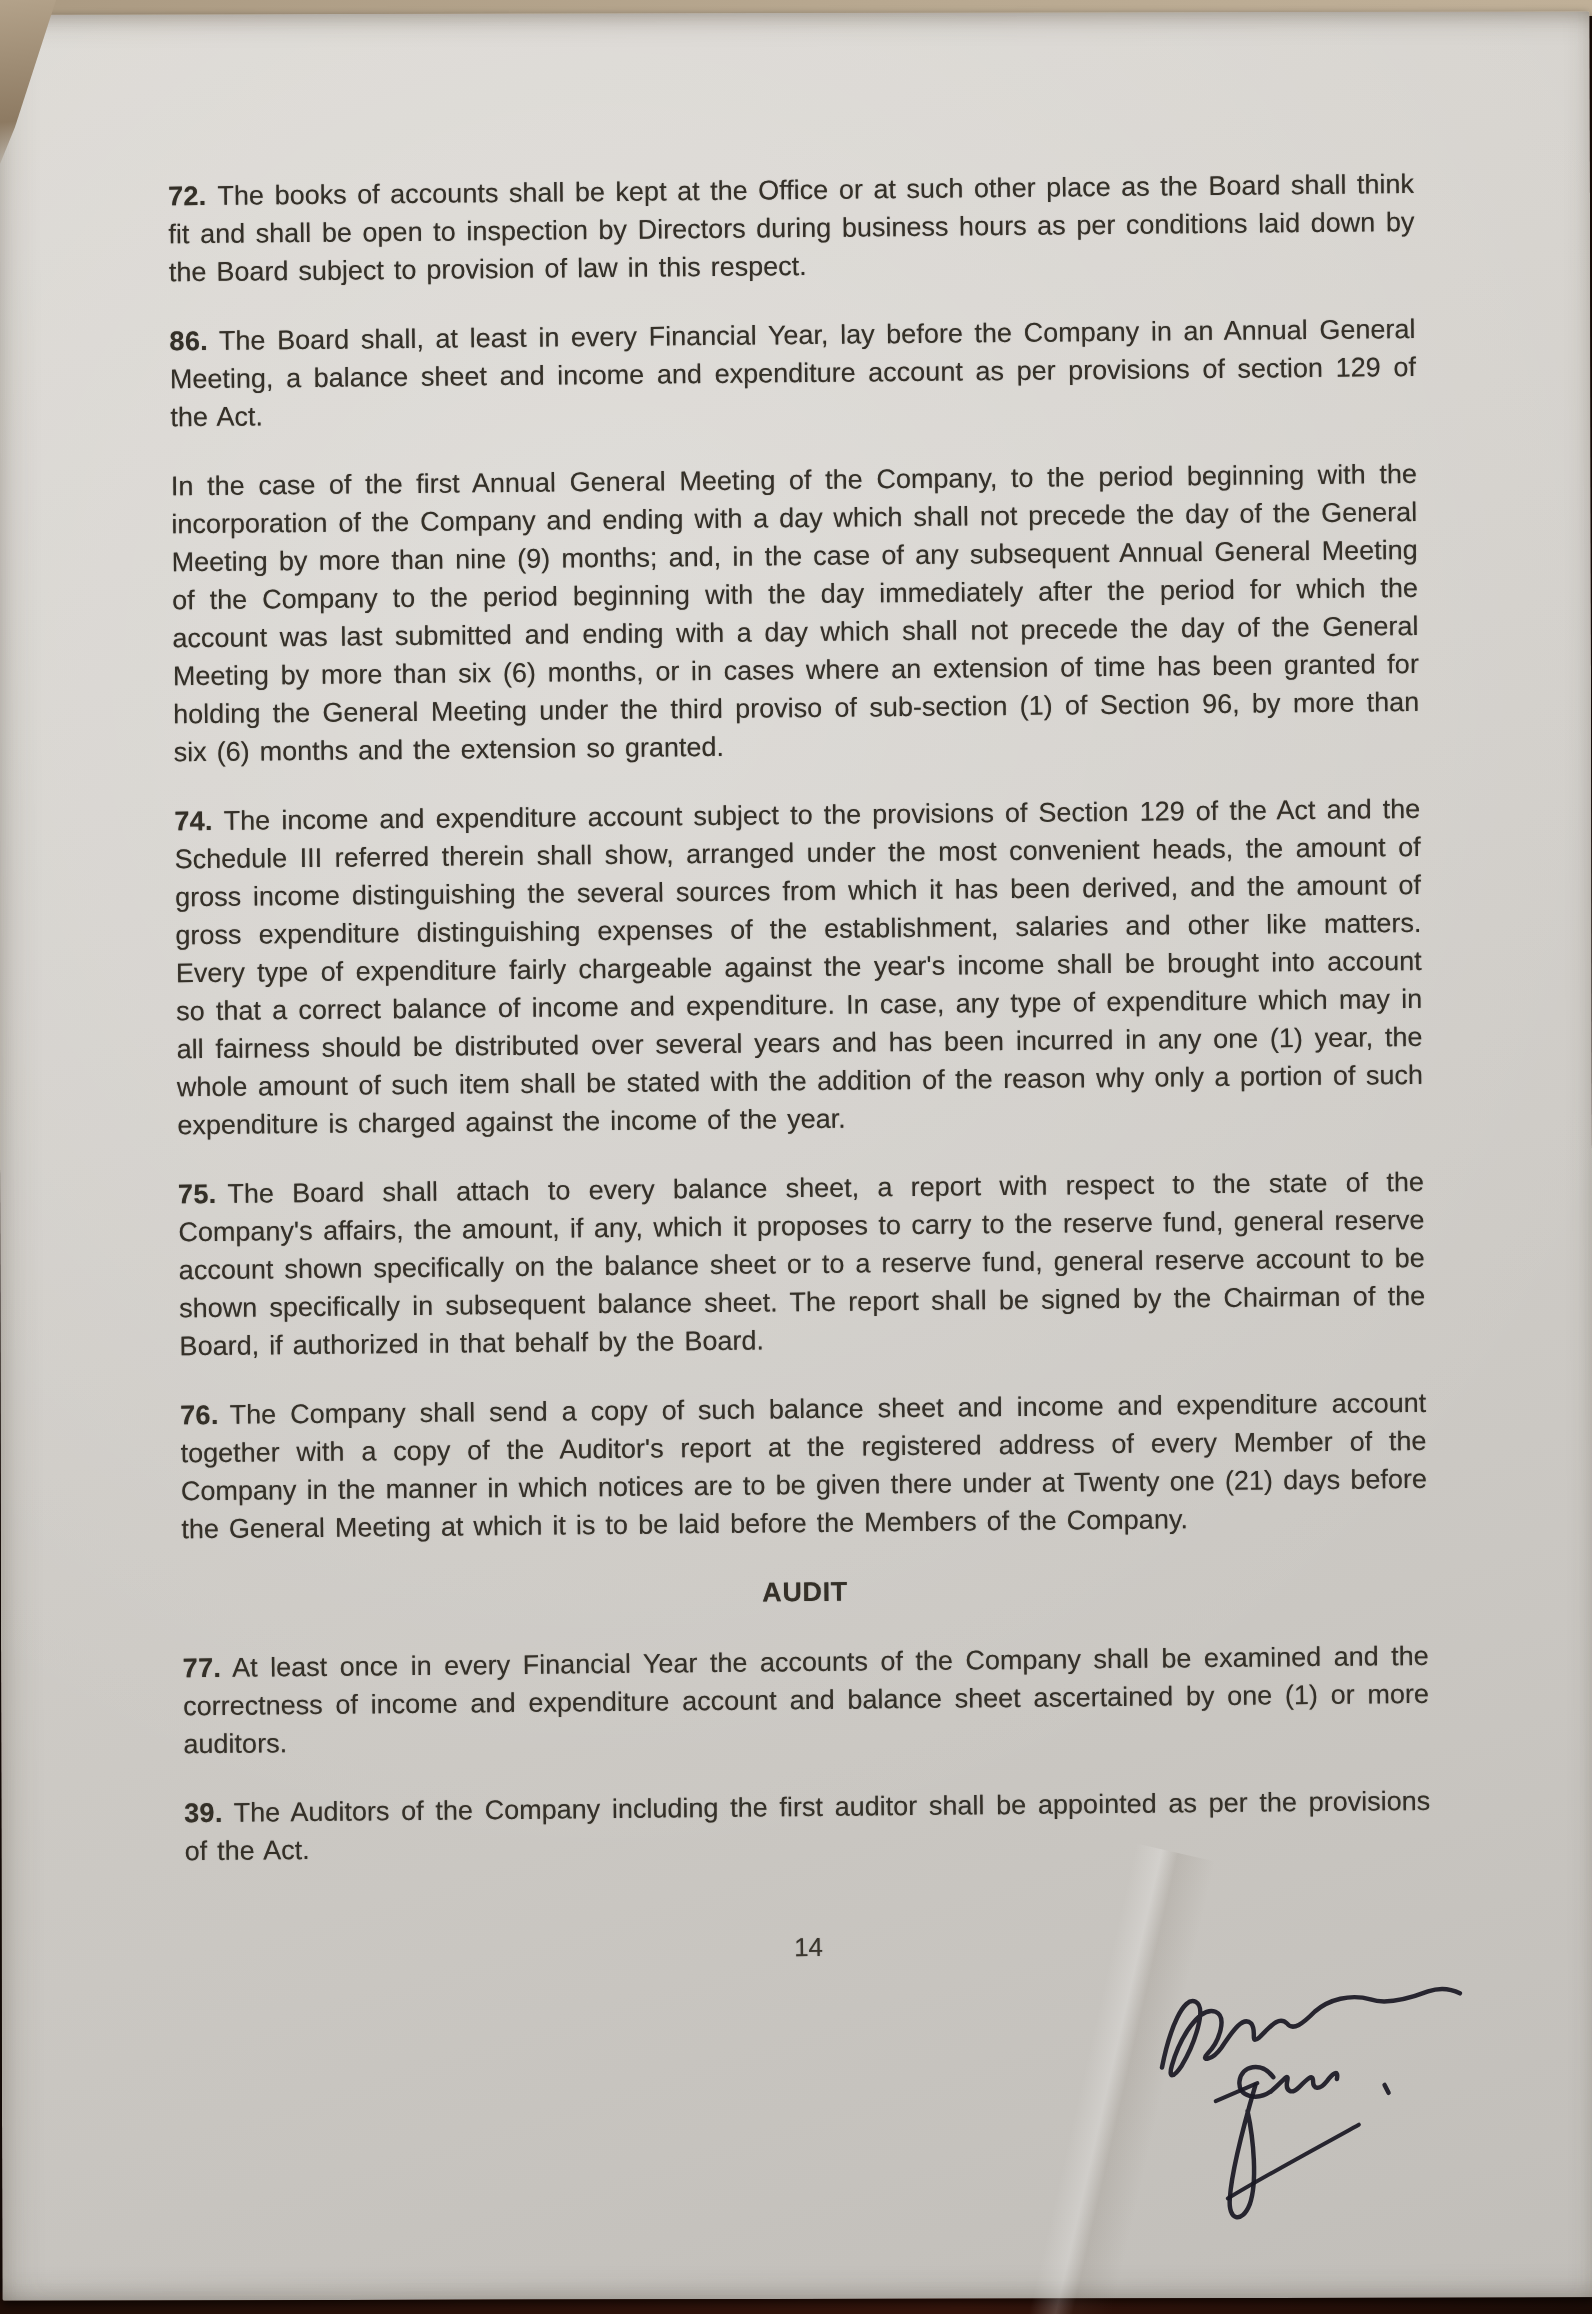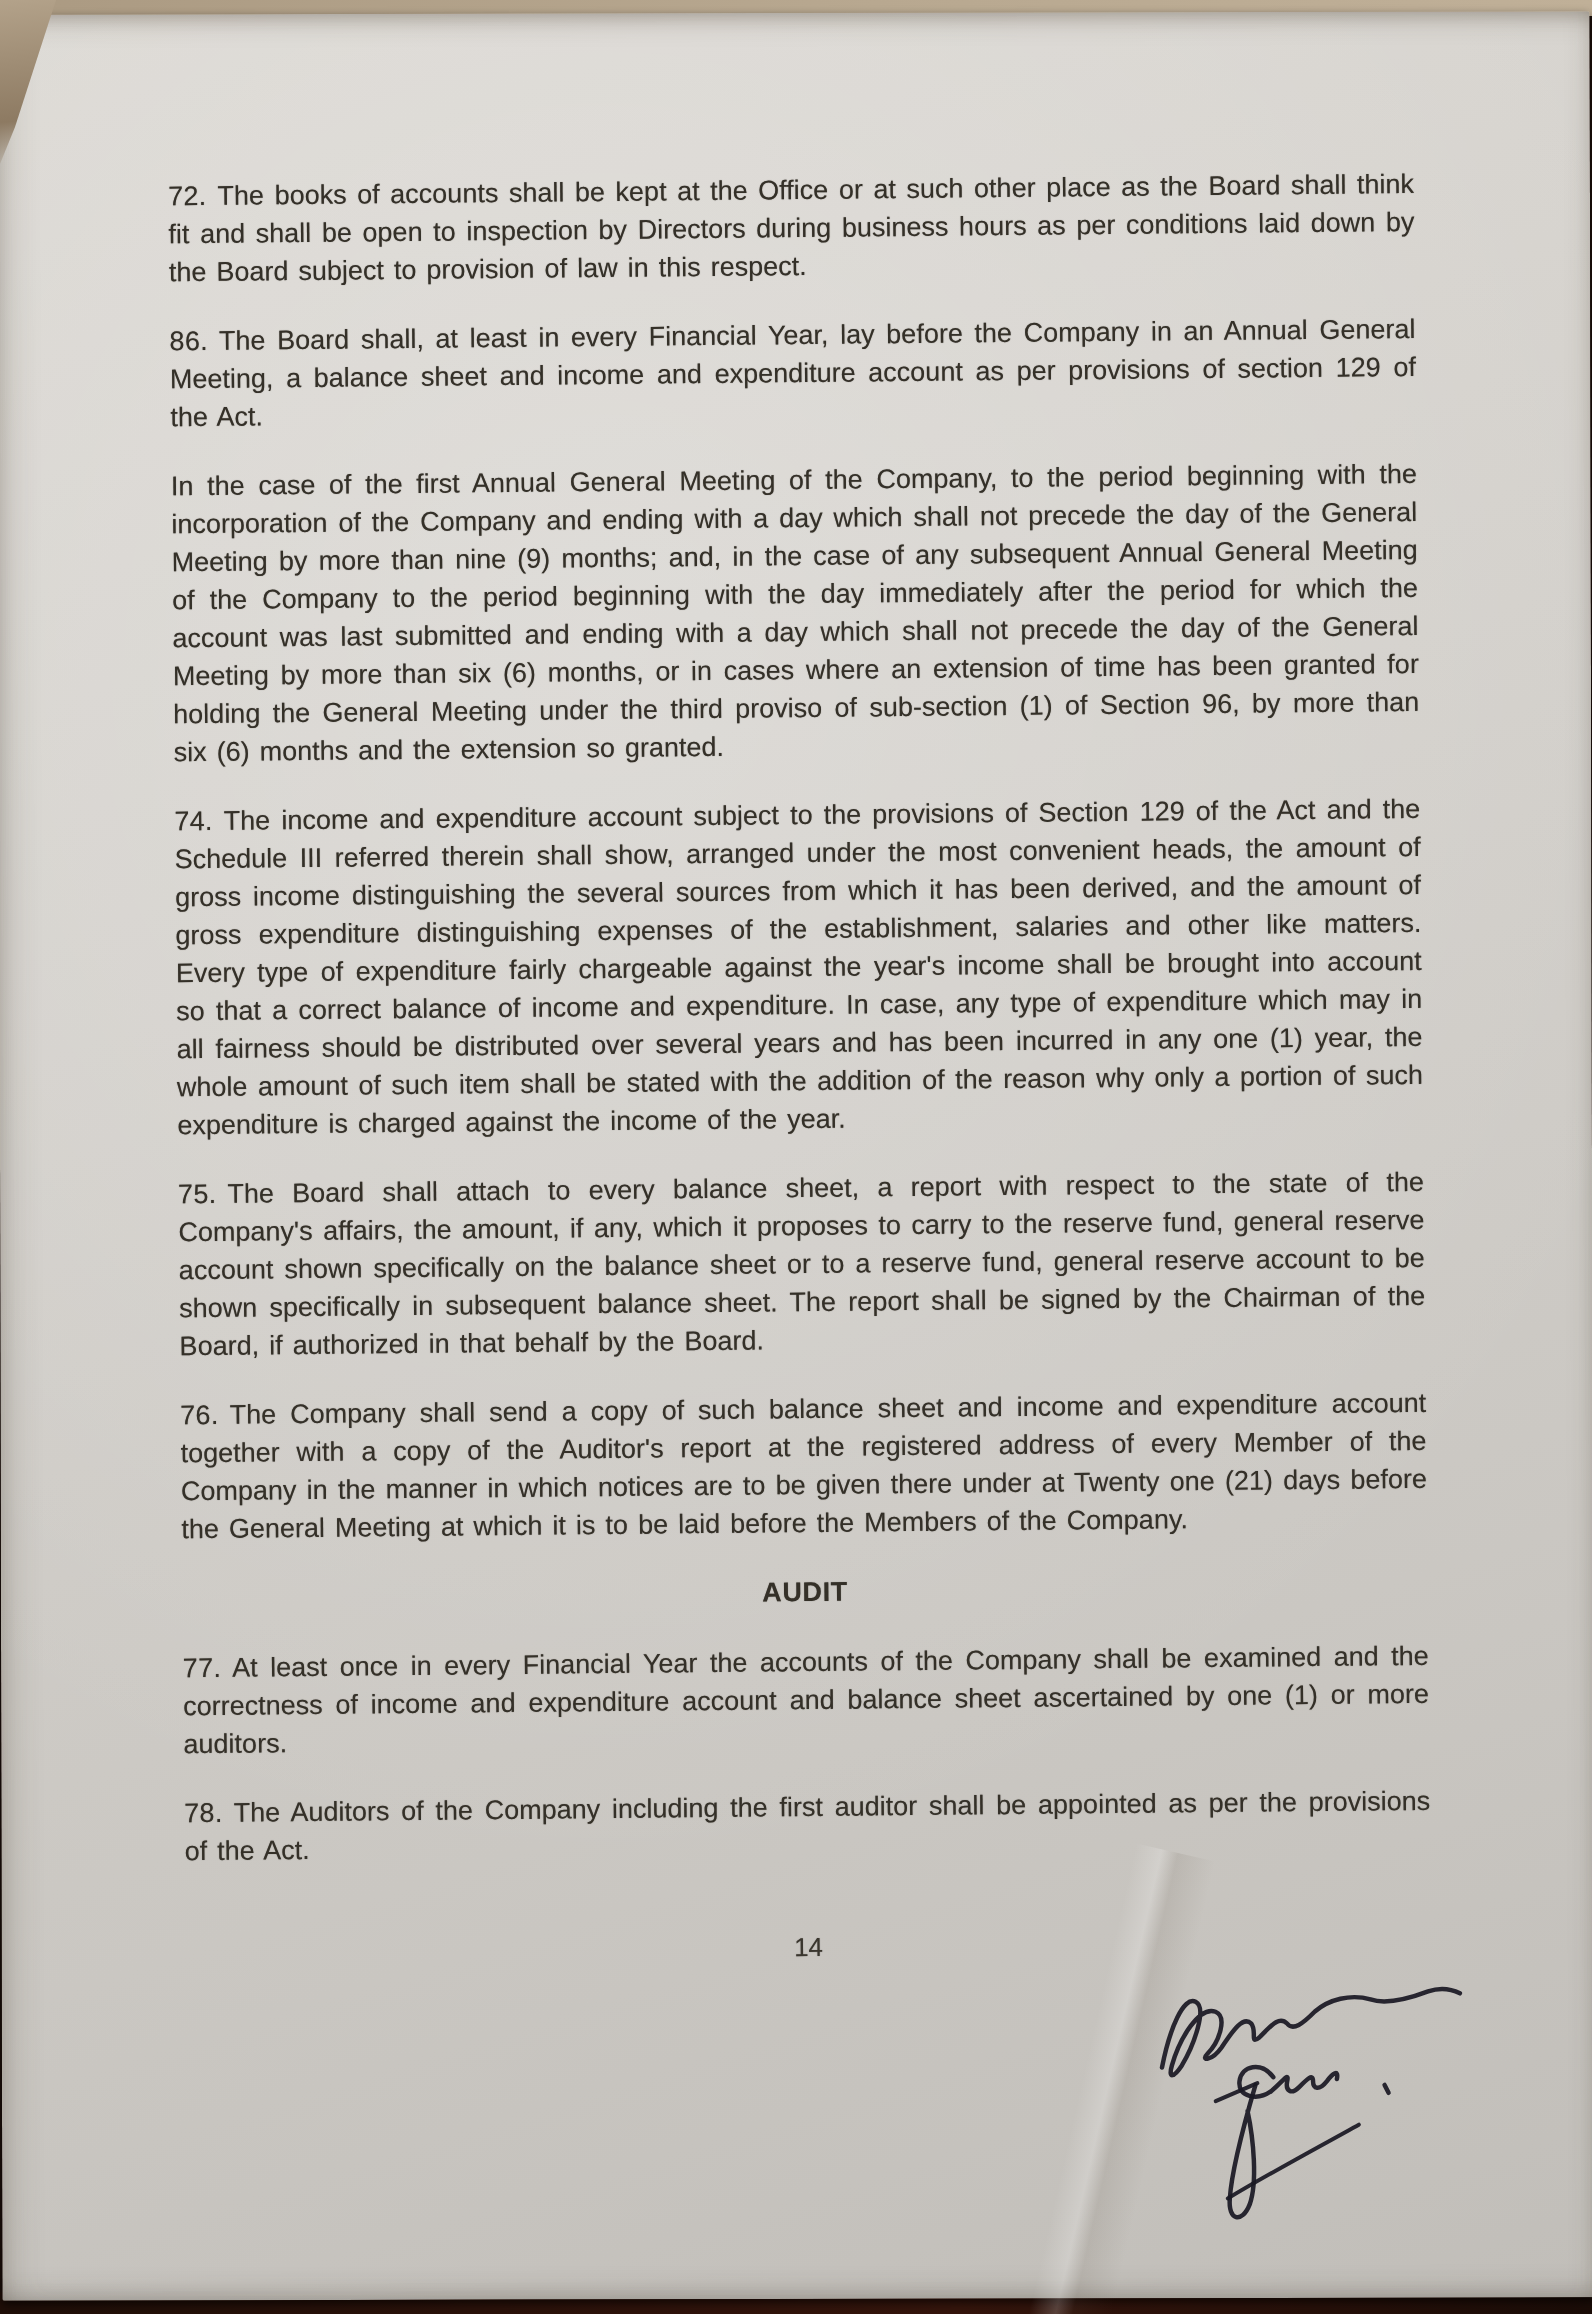--- a/index.html
+++ b/index.html
@@ -50,21 +50,21 @@
     color:#343028;
     font-size:27px;line-height:38px;
     text-shadow:0 0 1px rgba(52,48,42,0.55);
   }
   .para{
     text-align:justify;
     word-spacing:2.5px;
     margin:0 0 31px 0;
   }
   .para .num{
-    font-weight:400;
+    font-weight:700;
     margin-right:11px;
     letter-spacing:0.3px;
   }
   .para .num.tight{margin-right:11px;}
   .audit-heading{
     text-align:center;
     font-weight:700;
     letter-spacing:0.6px;
     margin:6px 0 32px 0;
   }
@@ -117,21 +117,21 @@
       <span class="num">76.</span><span>The Company shall send a copy of such balance sheet and income and expenditure account together with a copy of the Auditor's report at the registered address of every Member of the Company in the manner in which notices are to be given there under at Twenty one (21) days before the General Meeting at which it is to be laid before the Members of the Company.</span>
     </p>
 
     <div class="audit-heading">AUDIT</div>
 
     <p class="para">
       <span class="num tight">77.</span><span>At least once in every Financial Year the accounts of the Company shall be examined and the correctness of income and expenditure account and balance sheet ascertained by one (1) or more auditors.</span>
     </p>
 
     <p class="para">
-      <span class="num">78.</span><span>The Auditors of the Company including the first auditor shall be appointed as per the provisions of the Act.</span>
+      <span class="num">39.</span><span>The Auditors of the Company including the first auditor shall be appointed as per the provisions of the Act.</span>
     </p>
 
     <div class="page-number">14</div>
 
   </div>
 
   <svg class="signature" viewBox="0 0 410 310" xmlns="http://www.w3.org/2000/svg">
 
     <path stroke-width="4.5" d="M 38,118
       C 46,78 60,46 72,52

